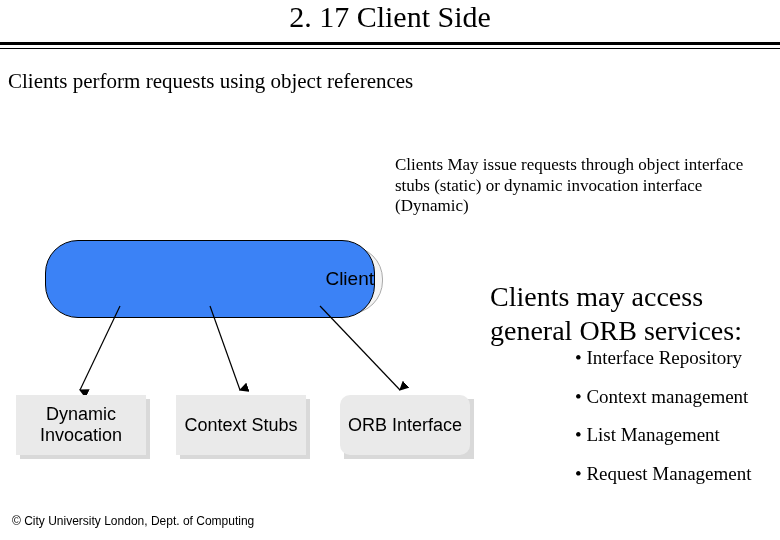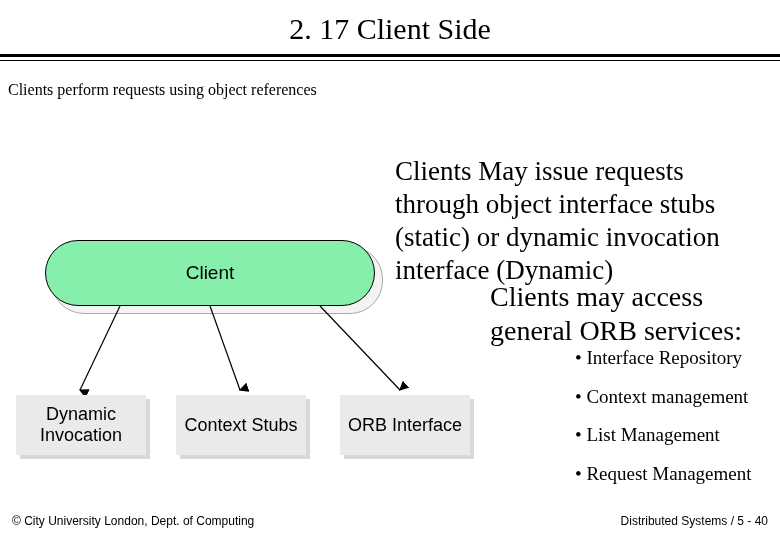--- a/index.html
+++ b/index.html
@@ -7,47 +7,46 @@
     width: 780px;
     height: 540px;
     background: #ffffff;
     font-family: Georgia, 'Times New Roman', serif;
     position: relative;
     overflow: hidden;
   }
   .title {
     text-align: center;
     font-size: 30px;
-    padding-top: 12px;
     padding-bottom: 8px;
     font-weight: normal;
   }
   .divider-set {
     position: relative;
     height: 12px;
   }
   .divider-thick {
     border-top: 3px solid #000;
     width: 100%;
   }
   .divider-thin {
     border-top: 1px solid #000;
     width: 100%;
     margin-top: 3px;
   }
   .intro {
-    font-size: 16px;
+    font-size: 21px;
     padding: 15px 8px 0 8px;
   }
   .para1 {
     position: absolute;
     left: 395px;
     top: 155px;
     width: 370px;
-    font-size: 27px;
+    font-size: 17px;
     line-height: 1.22;
   }
   .para2 {
     position: absolute;
     left: 490px;
     top: 280px;
     width: 280px;
     font-size: 28px;
     line-height: 1.22;
   }
@@ -58,27 +57,27 @@
     width: 220px;
     font-size: 19px;
     line-height: 1.4;
   }
   .bullets div { margin-bottom: 12px; }
   .client-oval {
     position: absolute;
     left: 45px;
     top: 240px;
     width: 330px;
-    height: 66px;
-    background: #86efac;
+    height: 78px;
+    background: #3b82f6;
     border: 1px solid #000;
     border-radius: 33px;
     display: flex;
     align-items: center;
-    justify-content: center;
+    justify-content: flex-end;
     font-family: Arial, Helvetica, sans-serif;
     font-size: 19px;
   }
   .client-oval::after {
     content: "";
     position: absolute;
     left: 5px; top: 5px;
     width: 330px; height: 66px;
     border: 1px solid #aaa;
     border-radius: 33px;
@@ -101,28 +100,27 @@
   .box::after {
     content: "";
     position: absolute;
     left: 4px; top: 4px;
     width: 130px; height: 60px;
     background: #d9d9d9;
     z-index: -1;
   }
   .box1 { left: 16px;  top: 395px; text-align: center; }
   .box2 { left: 176px; top: 395px; }
-  .box3 { left: 340px; top: 395px; }
+  .box3 { left: 340px; top: 395px; border-radius: 10px; }
   .footer {
     position: absolute;
     bottom: 12px;
     left: 12px;
     right: 12px;
     display: flex;
-    justify-content: space-between;
     font-family: Arial, Helvetica, sans-serif;
     font-size: 12px;
     color: #000;
   }
   svg.conn { position: absolute; left: 0; top: 0; pointer-events: none; }
 </style>
 </head>
 <body>
 
 <div class="title">2. 17 Client Side</div>
@@ -163,14 +161,13 @@
 </div>
 <div class="box box2">
   <span>Context Stubs</span>
 </div>
 <div class="box box3">
   <span>ORB Interface</span>
 </div>
 
 <div class="footer">
   <span>© City University London, Dept. of Computing</span>
-  <span>Distributed Systems / 5 - 40</span>
 </div>
 
 </body></html>

